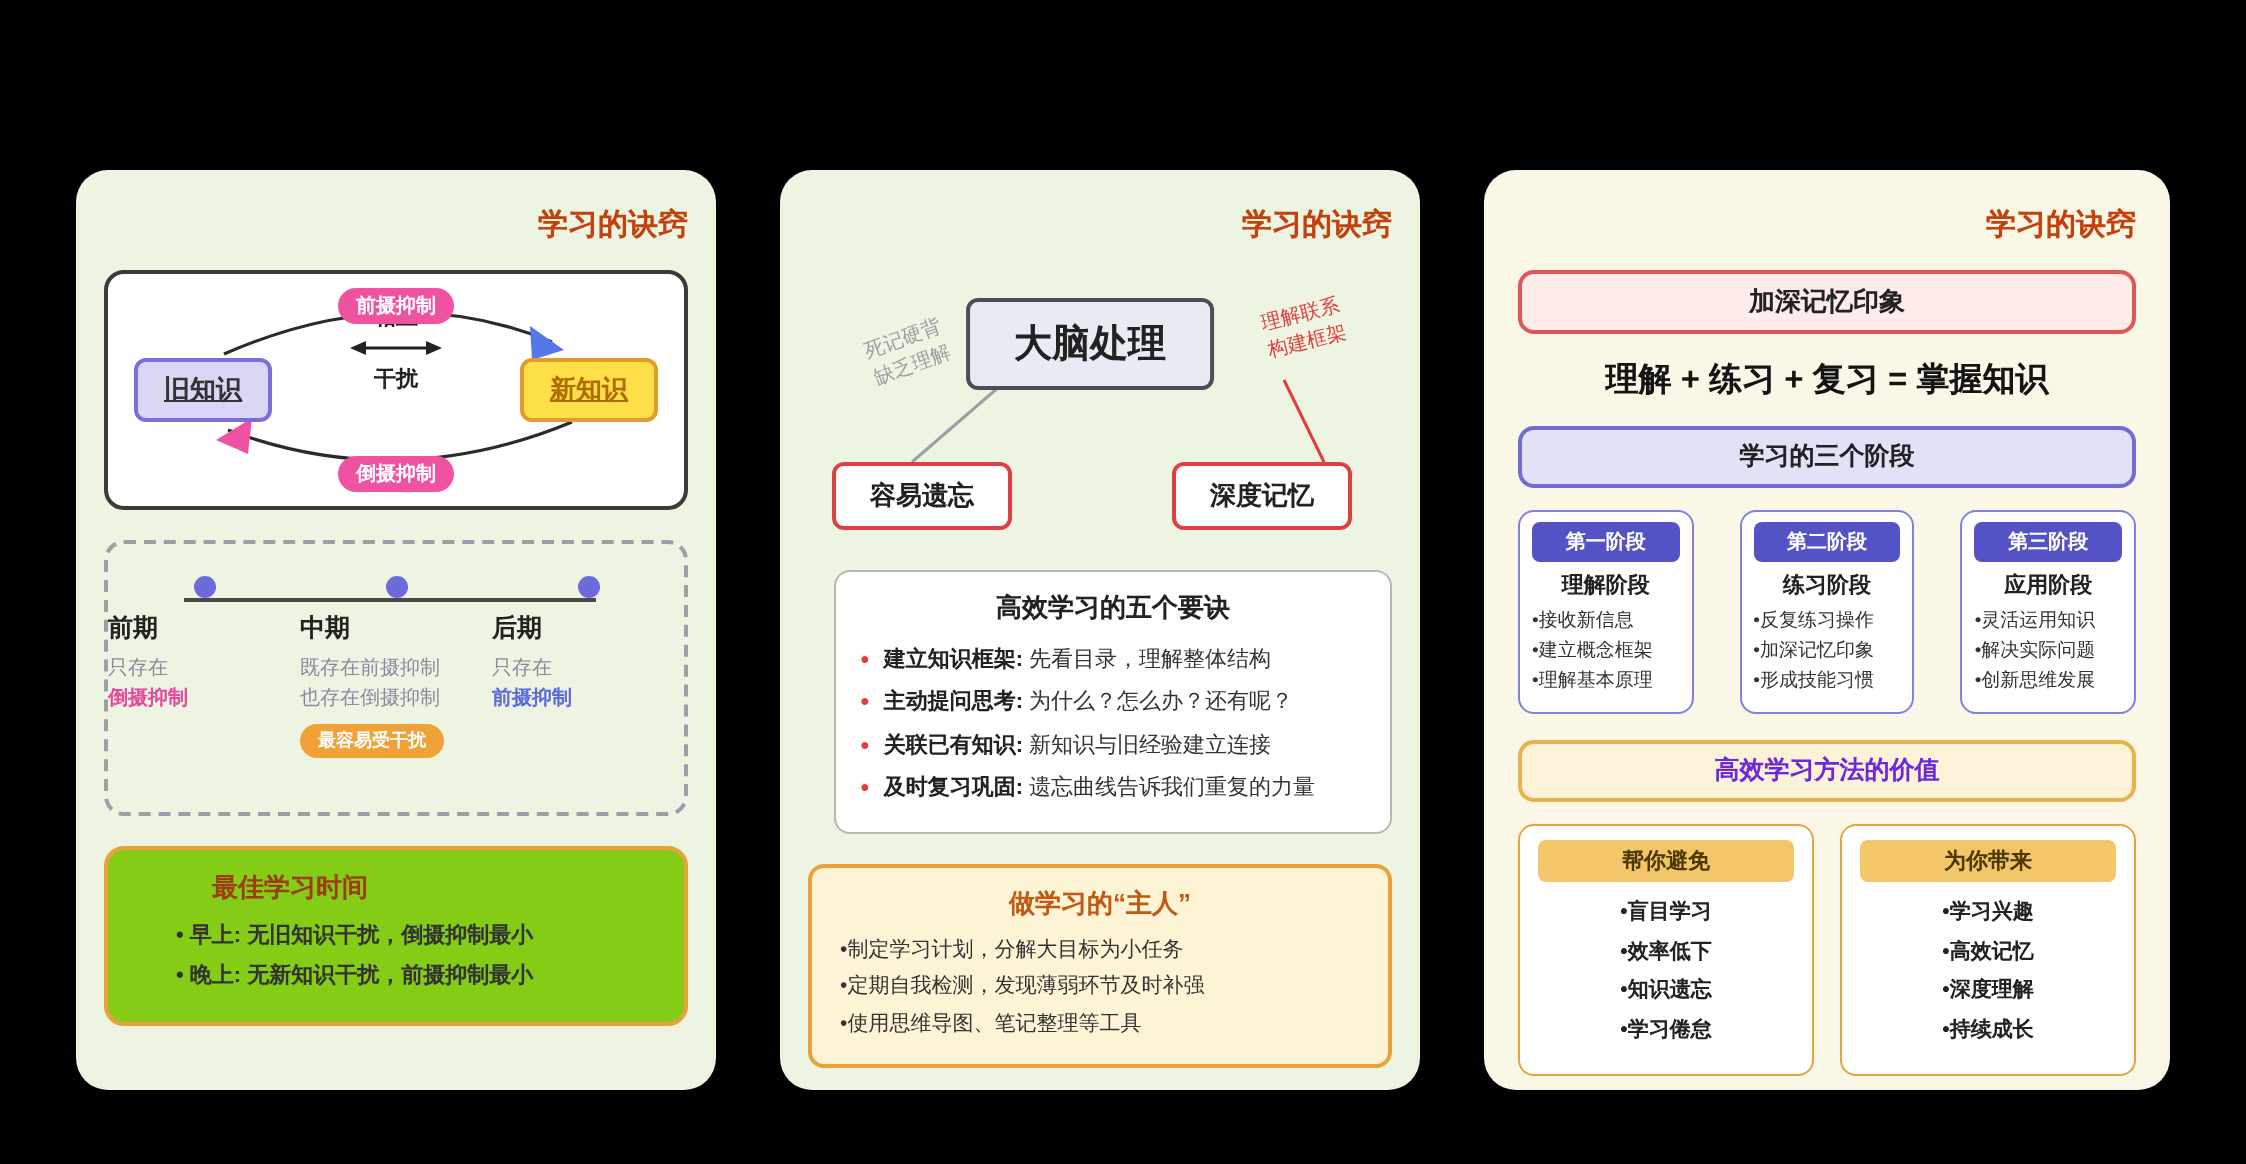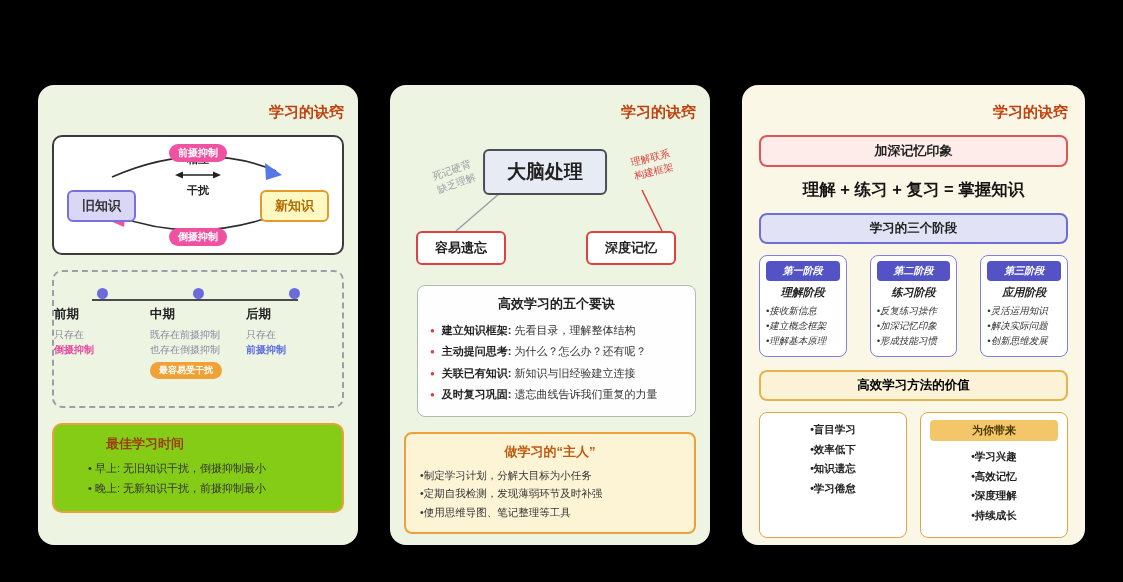--- a/index.html
+++ b/index.html
@@ -18,25 +18,25 @@
   #card3 { left:742px; width:343px; padding:10px 17px; }
   .card-title { text-align:right; font-weight:bold; font-size:15px; color:#c2410c; margin:8px 0 13px; }
 
   
   .diagram-box {
     position:relative; height:116px; background:#fff;
     border:2px solid #3b3b3b; border-radius:10px;
   }
   .diagram-box svg.arcs { position:absolute; left:0; top:0; }
   .k-box {
-    position:absolute; top:53px; padding:5px 13px; border-radius:6px;
-    font-weight:bold; font-size:13px; z-index:3;
+    position:absolute; top:42px; padding:5px 13px; border-radius:6px;
+    font-weight:bold; font-size:13px; z-index:3;text-decoration:underline;
   }
   .k-old { left:13px;  background:#d9d6f6; border:2px solid #7a70dd; color:#333; }
-  .k-new { right:13px; background:#fef9c3; border:2px solid #e59b2c; color:#b06a00; }
+  .k-new { right:13px; background:#fde047; border:2px solid #e59b2c; color:#b06a00; }
   .k-center { position:absolute; left:50%; top:16px; transform:translateX(-50%); text-align:center; z-index:2; }
   .k-center .word { font-weight:bold; font-size:11px; color:#222; line-height:1.2; }
   .pill {
     position:absolute; left:50%; transform:translateX(-50%);
     background:#f052a2; color:#fff; font-weight:bold; font-size:10px;
     padding:2px 9px; border-radius:9px; z-index:4; white-space:nowrap;
   }
   .pill-top { top:7px; } .pill-bottom { bottom:7px; }
 
   .timeline-box {
@@ -54,21 +54,21 @@
   .c-blue   { color:#5b6be0; font-weight:bold; }
   .tl-badge {
     display:inline-block; margin-top:5px; background:#f0a236; color:#fff;
     font-size:9px; font-weight:bold; padding:2px 9px; border-radius:9px;
   }
   .best-box {
     margin-top:15px; background:#84cc16; border:2px solid #e9a23b;
     border-radius:10px; padding:10px 14px 12px; box-sizing:border-box;
   }
   .best-title { font-weight:bold; font-size:13px; color:#9c3e10; margin:0 0 6px 38px; }
-  .best-item { font-size:11px; font-weight:normal; color:#333; line-height:1.8; margin-left:20px; }
+  .best-item { font-size:11px; font-weight:bold; color:#333; line-height:1.8; margin-left:20px; }
   .best-item::before { content:"• "; }
 
   
   .p2-diagram { position:relative; height:150px; }
   .p2-diagram svg.lines { position:absolute; left:0; top:0; }
   .brain-box {
     position:absolute; left:50%; top:14px; transform:translateX(-54%);
     background:#e7ebf4; border:2px solid #4a4f57; border-radius:6px;
     padding:8px 22px; font-weight:bold; font-size:19px; color:#222; z-index:2;
   }
@@ -99,32 +99,32 @@
   
   .whatis-box {
     background:#fdecea; border:2px solid #e05555; border-radius:8px;
     text-align:center; font-weight:bold; font-size:13px; color:#222; padding:5px 0;
   }
   .formula { text-align:center; font-weight:bold; font-size:16.5px; color:#141414; margin:12px 0; }
   .stages-header {
     background:#e2e2f6; border:2px solid #6e6ed6; border-radius:8px;
     text-align:center; font-weight:bold; font-size:12.5px; color:#222; padding:5px 0;
   }
-  .stages-row { display:flex; gap:23px; margin-top:11px;font-style:italic; }
+  .stages-row { display:flex; gap:23px; margin-top:11px; }
   .stage-card { flex:1; background:#fff; border:1.5px solid #8080dd; border-radius:8px; padding:5px 6px 7px; }
   .stage-badge {
     background:#5353c6; color:#fff; font-weight:bold; font-size:10px;
     text-align:center; padding:3px 0; border-radius:4px;
   }
   .stage-name { text-align:center; font-weight:bold; font-size:11px; color:#222; margin:4px 0 3px; }
   .stage-item { font-size:9.5px; color:#333; line-height:1.6; }
   .stage-item::before { content:"•"; }
   .value-header {
     margin-top:13px; background:#fcf2d7; border:2px solid #e6b44d; border-radius:8px;
-    text-align:center; font-weight:bold; font-size:12.5px; color:#000000; padding:5px 0;font-family:Liberation Mono, monospace;
+    text-align:center; font-weight:bold; font-size:12.5px; color:#6d28d9; padding:5px 0;font-family:Liberation Mono, monospace;
   }
   .value-row { display:flex; gap:13px; margin-top:11px; }
   .value-card { flex:1; background:#fff; border:1.5px solid #e3a53f; border-radius:8px; padding:7px 9px 11px; }
   .value-head {
     background:#f3c769; color:#4d3800; font-weight:bold; font-size:11px;
     text-align:center; padding:3px 0; border-radius:4px; margin-bottom:6px;
   }
   .value-items { width:-moz-fit-content; width:fit-content; margin:0 auto; }
   .value-item { font-size:10.5px; color:#222; line-height:1.9;font-weight:bold; }
   .value-item::before { content:"•"; }
@@ -262,20 +262,21 @@
       <div class="stage-item">灵活运用知识</div>
       <div class="stage-item">解决实际问题</div>
       <div class="stage-item">创新思维发展</div>
     </div>
   </div>
 
   <div class="value-header">高效学习方法的价值</div>
 
   <div class="value-row">
     <div class="value-card">
+      <div class="value-head">帮你避免</div>
       <div class="value-items">
         <div class="value-item">盲目学习</div>
         <div class="value-item">效率低下</div>
         <div class="value-item">知识遗忘</div>
         <div class="value-item">学习倦怠</div>
       </div>
     </div>
     <div class="value-card">
       <div class="value-head">为你带来</div>
       <div class="value-items">

